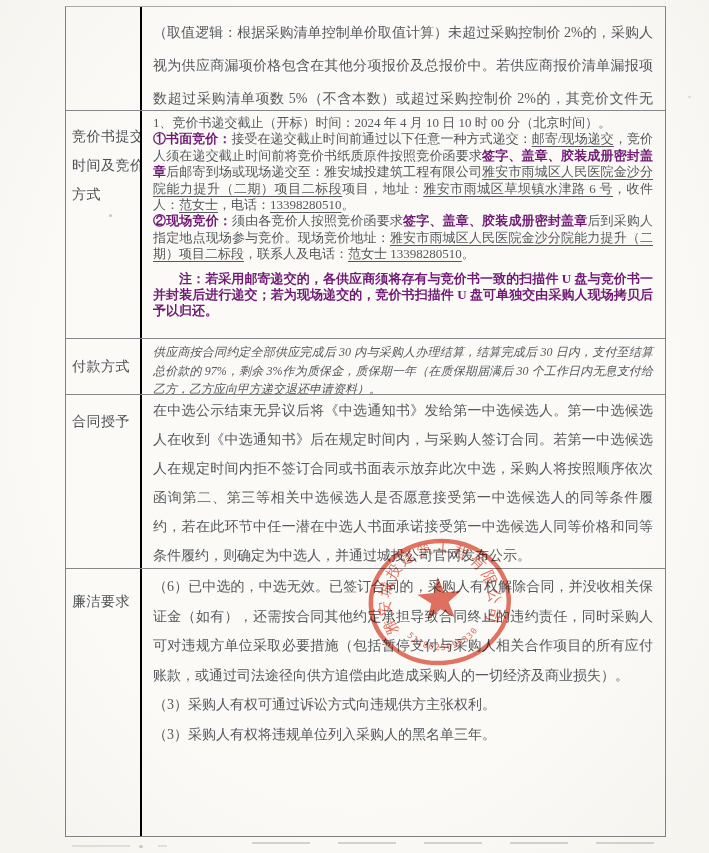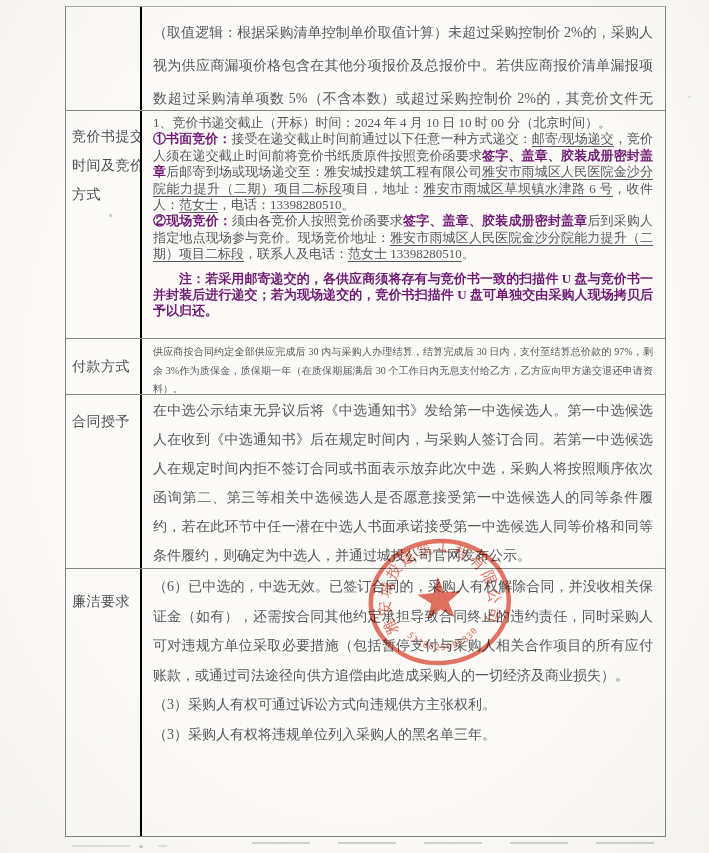--- a/index.html
+++ b/index.html
@@ -39,21 +39,21 @@
     flex:1 1 auto;box-sizing:border-box;overflow:hidden;
     padding:0 12px 0 11px;text-align:justify;
   }
   .cell-c p{margin:0;}
   .row-0 .cell-c{padding-top:9px;}
   .row-0 .cell-c p{font-size:14px;line-height:33px;}
   .row-1 .cell-c{padding-top:4px;}
   .row-1 .cell-c p{font-size:13px;line-height:16.4px;}
   .row-1 .cell-c p.note{margin-top:8px;text-indent:2em;}
   .row-2 .cell-c{padding-top:4px;}
-  .row-2 .cell-c p{font-size:10px;line-height:18.6px;}
+  .row-2 .cell-c p{font-size:12px;line-height:18.6px;font-style:italic;}
   .row-3 .cell-c{padding-top:1px;}
   .row-3 .cell-c p{font-size:14px;line-height:29px;}
   .row-4 .cell-c{padding-top:3px;}
   .row-4 .cell-c p{font-size:14px;line-height:29.6px;}
   .b{font-weight:bold;color:#701a75;}
   .u{text-decoration:underline;text-underline-offset:3px;text-decoration-thickness:1px;}
   .stamp{
     position:absolute;left:366px;top:538px;width:148px;height:132px;
     mix-blend-mode:multiply;opacity:0.88;
     transform:rotate(-5deg);

